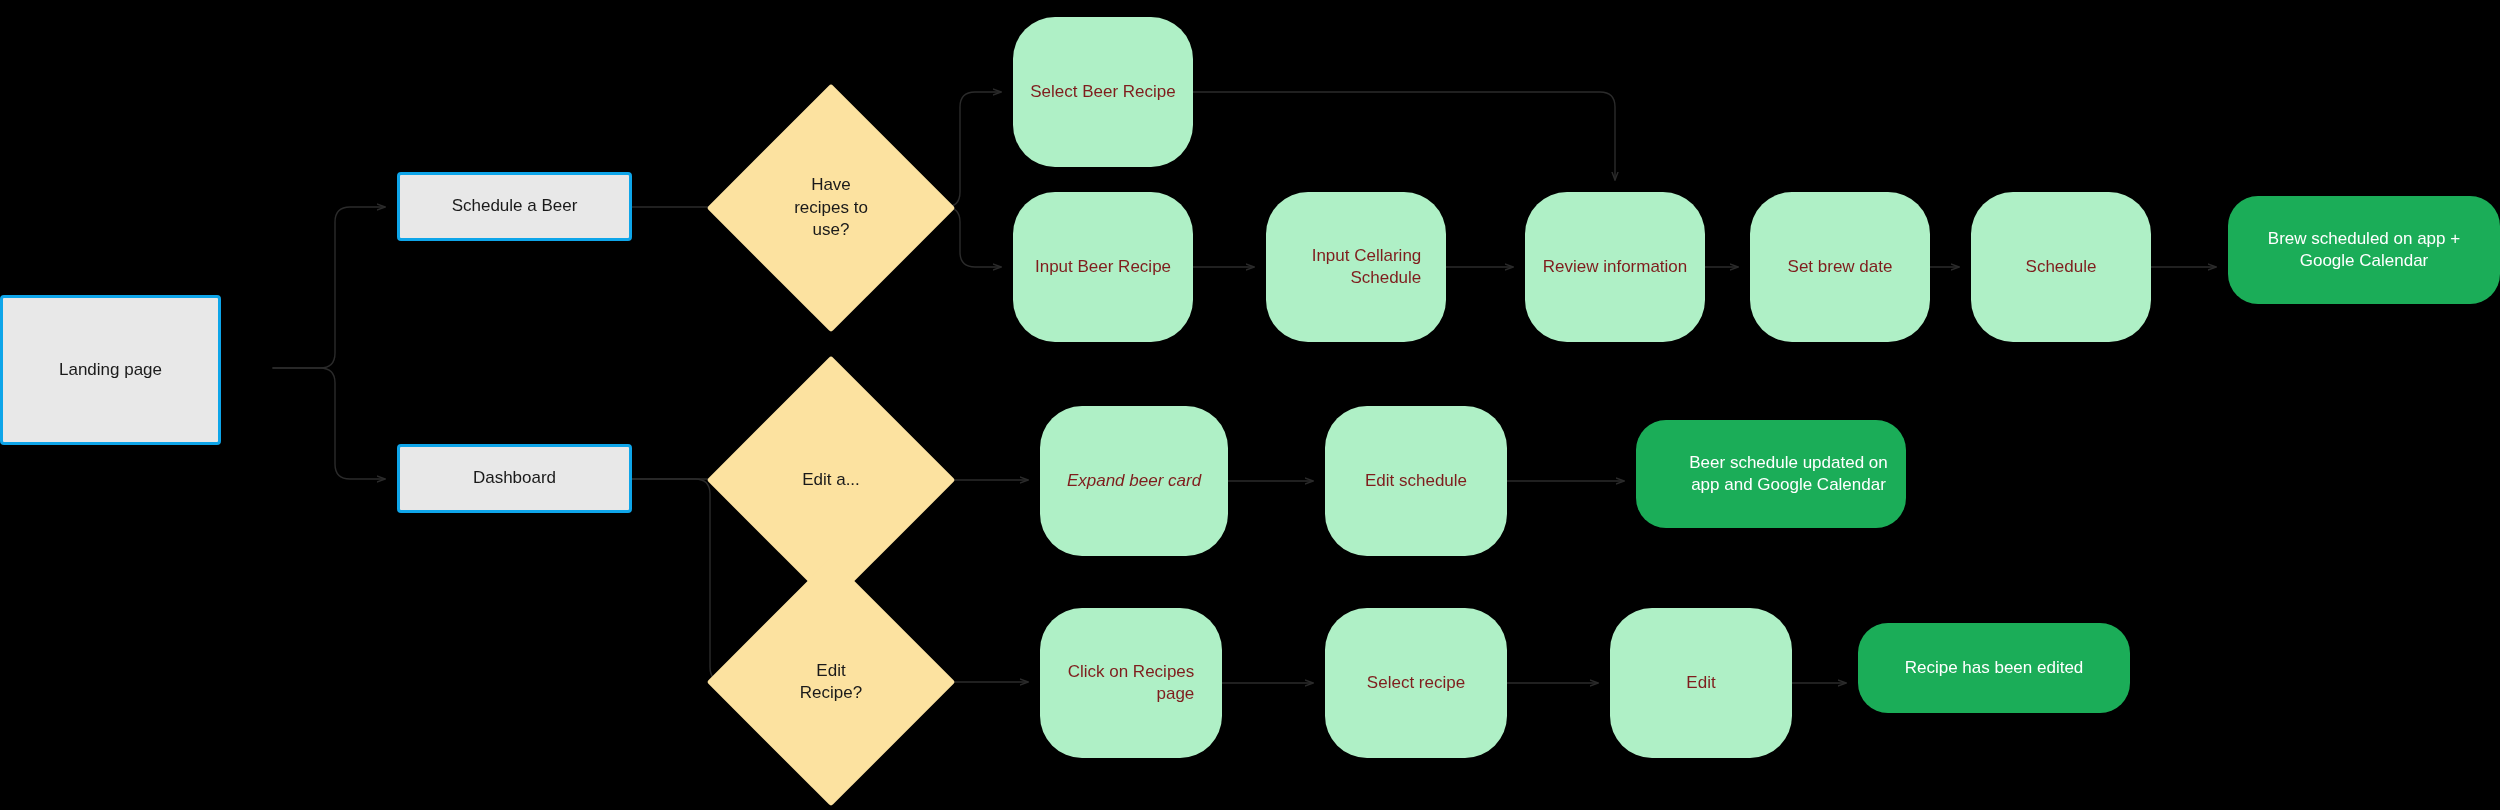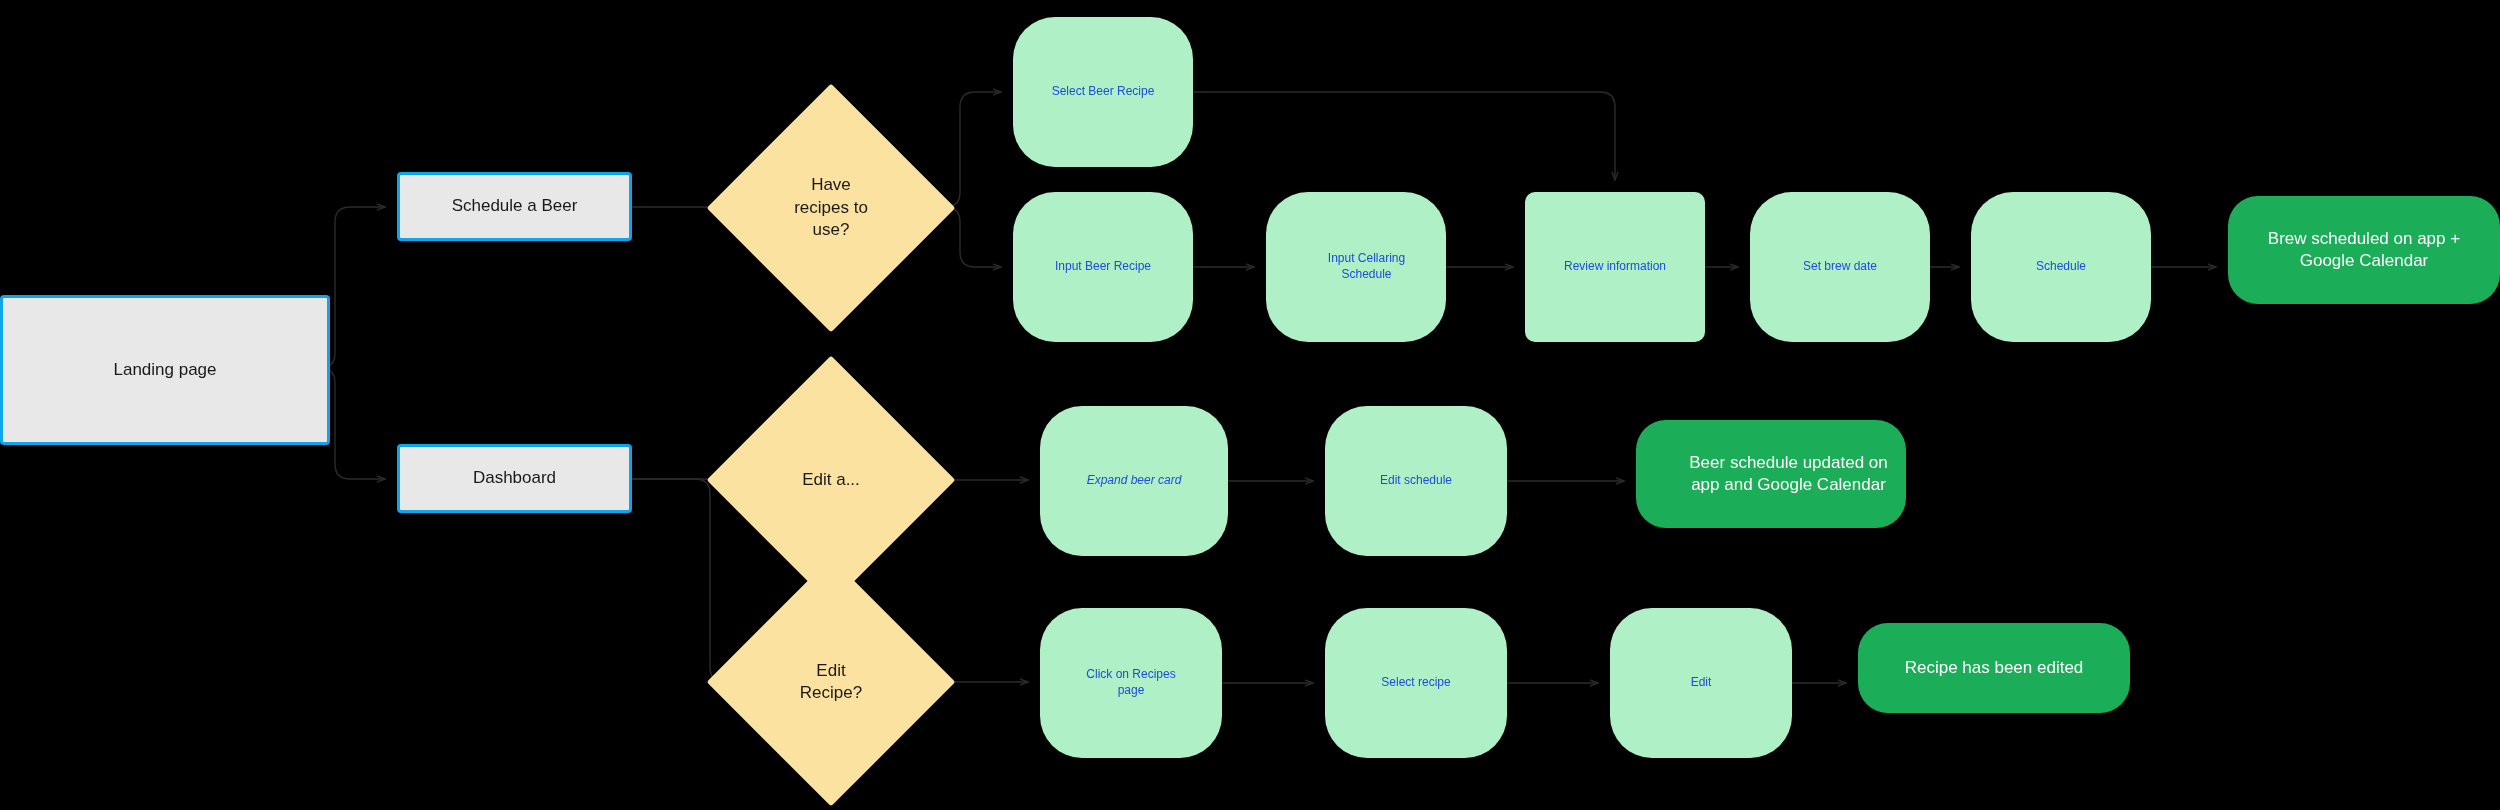--- a/index.html
+++ b/index.html
@@ -41,23 +41,24 @@
   
   .shape-rect {
     background: #E8E8E8;
     color: #1A1A1A;
     border-radius: 4px;
     border: 3px solid #0ea5e9;
     font-size: 17px;
   }
   .shape-rounded {
     background: #AFF0C6;
-    color: #1d4ed8;
+    color: #7f1d1d;
     border-radius: 42px;
-    font-size: 12px;
+    font-size: 17px;
+    text-align: right;
   }
   .shape-terminator {
     background: #1BAD58;
     color: #FFFFFF;
     border-radius: 30px;
     font-size: 17px;
   }
   .shape-diamond {
     background: transparent;
     color: #1A1A1A;
@@ -105,21 +106,21 @@
         <path d="M 919 480 L 1028 480" fill="none" stroke="#2B2B2B" stroke-width="1.4" stroke-linecap="round" stroke-linejoin="round" marker-end="url(#arrowhead)"></path>
         <path d="M 1222 481 L 1313 481" fill="none" stroke="#2B2B2B" stroke-width="1.4" stroke-linecap="round" stroke-linejoin="round" marker-end="url(#arrowhead)"></path>
         <path d="M 1507 481 L 1624 481" fill="none" stroke="#2B2B2B" stroke-width="1.4" stroke-linecap="round" stroke-linejoin="round" marker-end="url(#arrowhead)"></path>
         <path d="M 919 682 L 1028 682" fill="none" stroke="#2B2B2B" stroke-width="1.4" stroke-linecap="round" stroke-linejoin="round" marker-end="url(#arrowhead)"></path>
         <path d="M 1222 683 L 1313 683" fill="none" stroke="#2B2B2B" stroke-width="1.4" stroke-linecap="round" stroke-linejoin="round" marker-end="url(#arrowhead)"></path>
         <path d="M 1507 683 L 1598 683" fill="none" stroke="#2B2B2B" stroke-width="1.4" stroke-linecap="round" stroke-linejoin="round" marker-end="url(#arrowhead)"></path>
         <path d="M 1792 683 L 1846 683" fill="none" stroke="#2B2B2B" stroke-width="1.4" stroke-linecap="round" stroke-linejoin="round" marker-end="url(#arrowhead)"></path>
       </g>
   </svg>
   <div id="node-group">
-      <div class="node shape-rect" style="left: 0px; top: 295px; width: 330px; height: 150px;">
+      <div class="node shape-rect" style="left: 0px; top: 295px; width: 221px; height: 150px;">
         <div class="label">Landing page</div>
       </div>
       <div class="node shape-rect" style="left: 397px; top: 172px; width: 235px; height: 69px;">
         <div class="label">Schedule a Beer</div>
       </div>
       <div class="node shape-rect" style="left: 397px; top: 444px; width: 235px; height: 69px;">
         <div class="label">Dashboard</div>
       </div>
       <div class="node shape-diamond" style="left: 743px; top: 120px; width: 176px; height: 176px;">
         <div class="diamond-bg"></div>
@@ -139,21 +140,21 @@
       <div class="node shape-rounded" style="left: 1013px; top: 17px; width: 180px; height: 150px;">
         <div class="label">Select Beer Recipe</div>
       </div>
       <div class="node shape-rounded" style="left: 1013px; top: 192px; width: 180px; height: 150px;">
         <div class="label">Input Beer Recipe</div>
       </div>
       <div class="node shape-rounded" style="left: 1266px; top: 192px; width: 180px; height: 150px; padding-left: 21px;">
         <div class="label">Input Cellaring
 Schedule</div>
       </div>
-      <div class="node shape-rounded" style="left: 1525px; top: 192px; width: 180px; height: 150px; border-radius: 10px;">
+      <div class="node shape-rounded" style="left: 1525px; top: 192px; width: 180px; height: 150px;">
         <div class="label">Review information</div>
       </div>
       <div class="node shape-rounded" style="left: 1750px; top: 192px; width: 180px; height: 150px;">
         <div class="label">Set brew date</div>
       </div>
       <div class="node shape-rounded" style="left: 1971px; top: 192px; width: 180px; height: 150px;">
         <div class="label">Schedule</div>
       </div>
       <div class="node shape-terminator" style="left: 2228px; top: 196px; width: 272px; height: 108px;">
         <div class="label">Brew scheduled on app +

